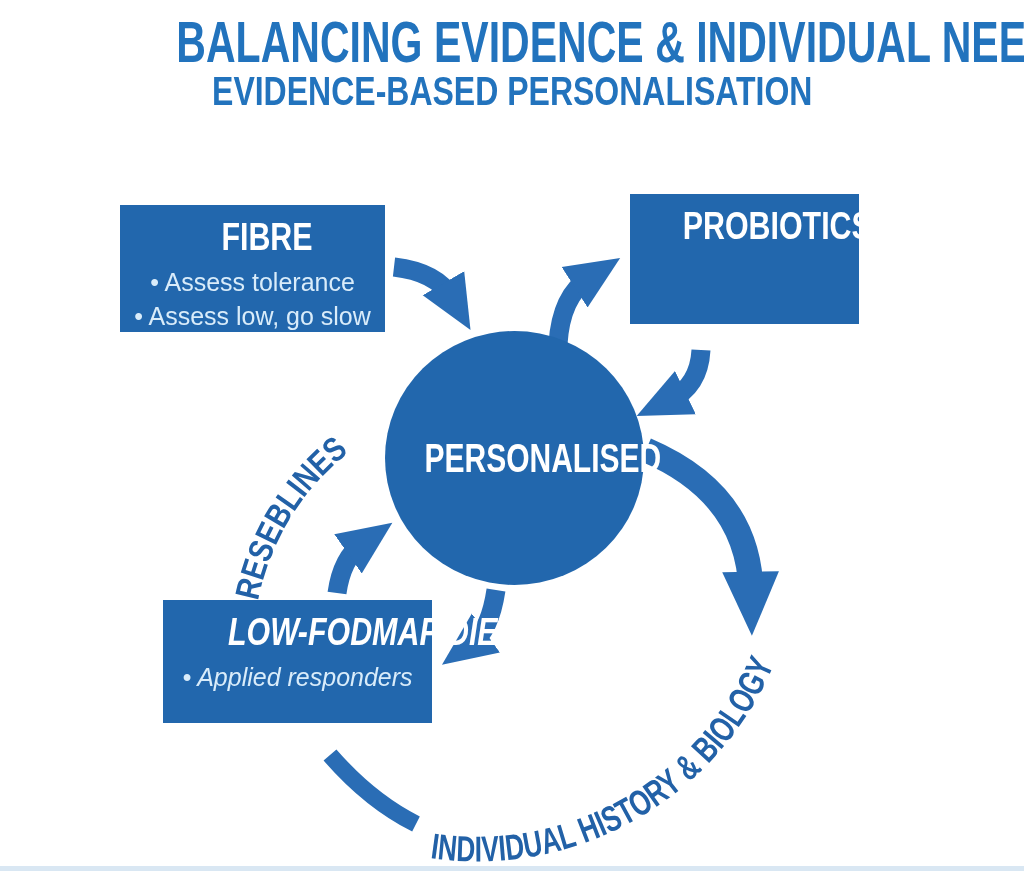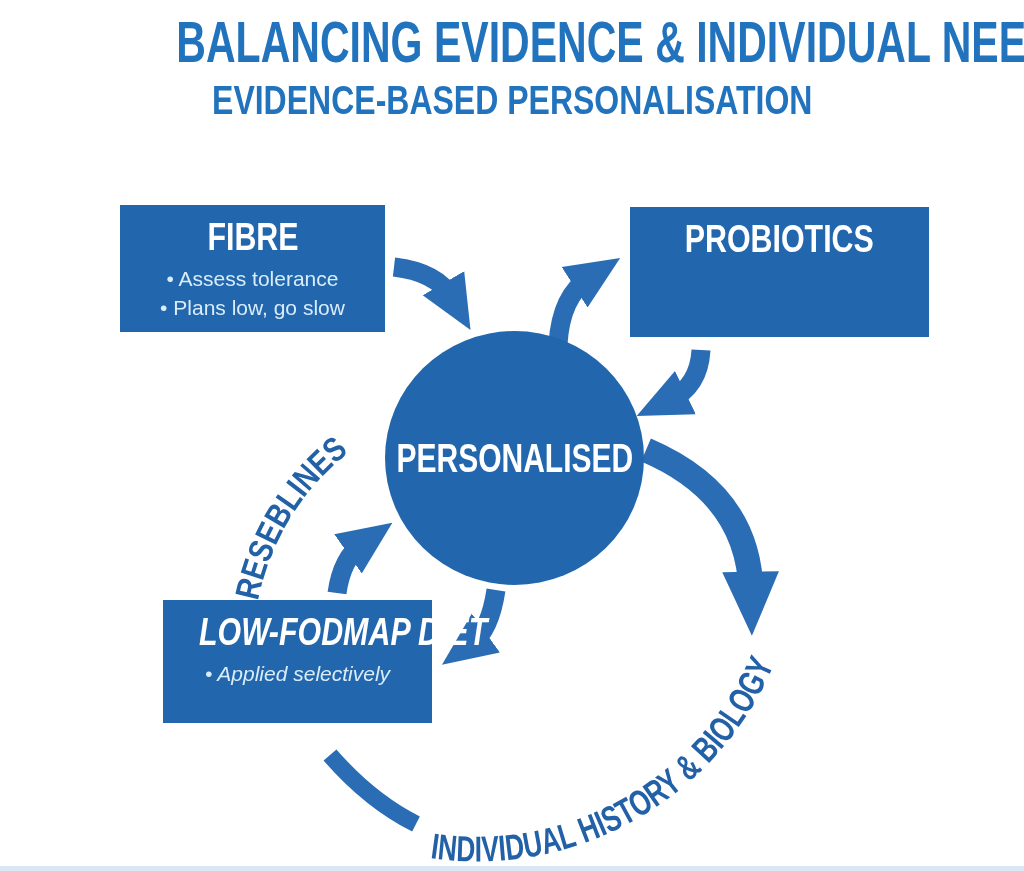--- a/index.html
+++ b/index.html
@@ -22,21 +22,20 @@
     text-align: center;
     color: #2273bd;
   }
   .heading .main {
     font-size: 57px;
     font-weight: bold;
     line-height: 1.0;
     letter-spacing: 0px;
   }
   .heading .sub {
-    margin-top: 9px;
     font-size: 40px;
     font-weight: bold;
     line-height: 1.0;
   }
   .cond  { display: inline-block; transform: scaleX(0.72); transform-origin: center; white-space: nowrap; }
   .cond2 { display: inline-block; transform: scaleX(0.80); transform-origin: center; white-space: nowrap; }
 
   
   svg.overlay {
     position: absolute;
@@ -56,44 +55,45 @@
     background: #2267ad;
     color: #ffffff;
     text-align: center;
     padding-top: 13px;
   }
   .node-box .box-title {
     font-size: 38px;
     font-weight: bold;
     line-height: 1.05;
     color: #ffffff;
+    padding-left: 29px;
   }
   .node-box .bullets { margin-top: 7px; padding: 0 12px; }
   .bullet {
     color: #d9ecfa;
-    font-size: 21px;
+    font-size: 25px;
     line-height: 1.38;
     text-align: center;
   }
   .bullet::before { content: "• "; }
 
   #box-fibre      { left: 120px; top: 205px; width: 265px; height: 127px; }
-  #box-probiotics { left: 630px; top: 207px; width: 299px; height: 130px; }
+  #box-probiotics { left: 630px; top: 194px; width: 229px; height: 130px; }
   #box-lowfodmap  { left: 163px; top: 600px; width: 269px; height: 123px; font-style: italic; }
 
   
   .center-circle {
     position: absolute;
     left: 385px; top: 331px;
     width: 259px; height: 254px;
     background: #2267ad;
     border-radius: 50%;
     display: flex;
     flex-direction: column;
-    align-items: center;
+    align-items: flex-start;
     justify-content: center;
     color: #ffffff;
     text-align: center;
   }
   .center-circle .line {
     font-size: 40px;
     font-weight: bold;
     line-height: 1.12;
   }
 
@@ -153,36 +153,36 @@
       <textPath href="#histPath" startOffset="0" textLength="425" lengthAdjust="spacingAndGlyphs">INDIVIDUAL HISTORY &amp; BIOLOGY</textPath>
     </text>
   </svg>
 
   <div class="node-box" id="box-fibre">
     <div class="box-title">
       <span class="cond2">FIBRE</span>
     </div>
     <div class="bullets">
       <p class="bullet">Assess tolerance</p>
-      <p class="bullet">Plans low, go slow</p>
+      <p class="bullet">Assess low, go slow</p>
     </div>
   </div>
 
   <div class="node-box" id="box-probiotics">
     <div class="box-title">
       <span class="cond2">PROBIOTICS</span>
     </div>
   </div>
 
   <div class="node-box" id="box-lowfodmap">
     <div class="box-title">
       <span class="cond2">LOW-FODMAP DIET</span>
     </div>
     <div class="bullets">
-      <p class="bullet">Applied selectively</p>
+      <p class="bullet">Applied responders</p>
     </div>
   </div>
 
   <div class="center-circle">
     <div class="line">
       <span class="cond" style="transform:scaleX(0.75)">PERSONALISED</span>
     </div>
   </div>
 
   <div class="bottom-strip"></div>

